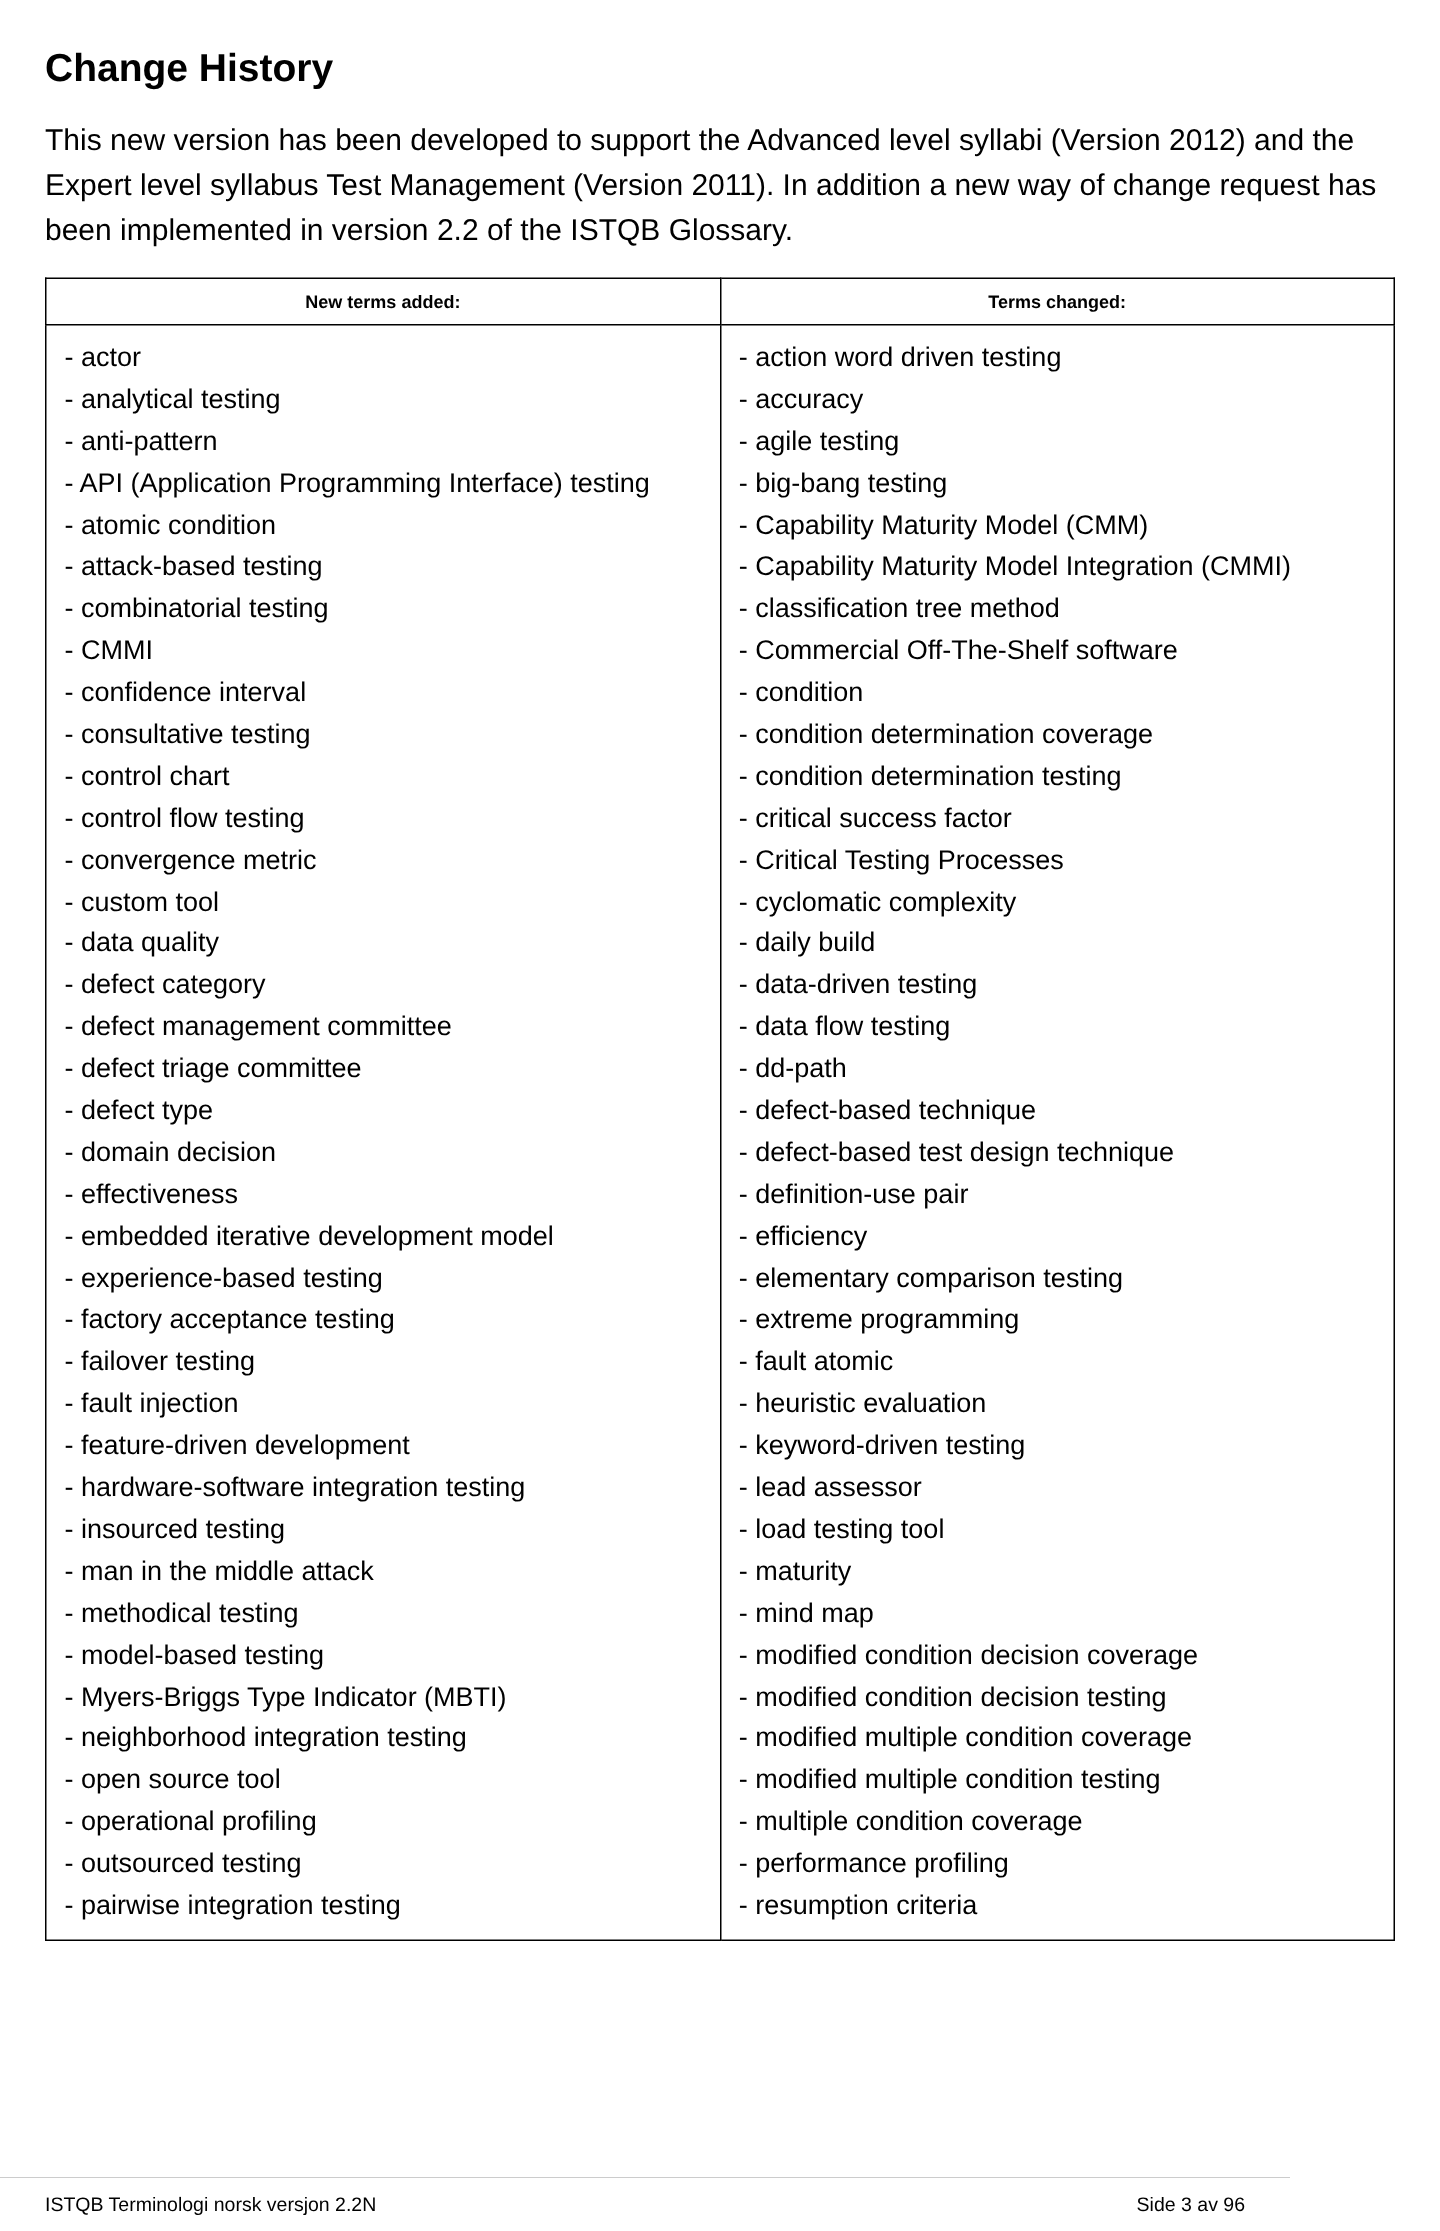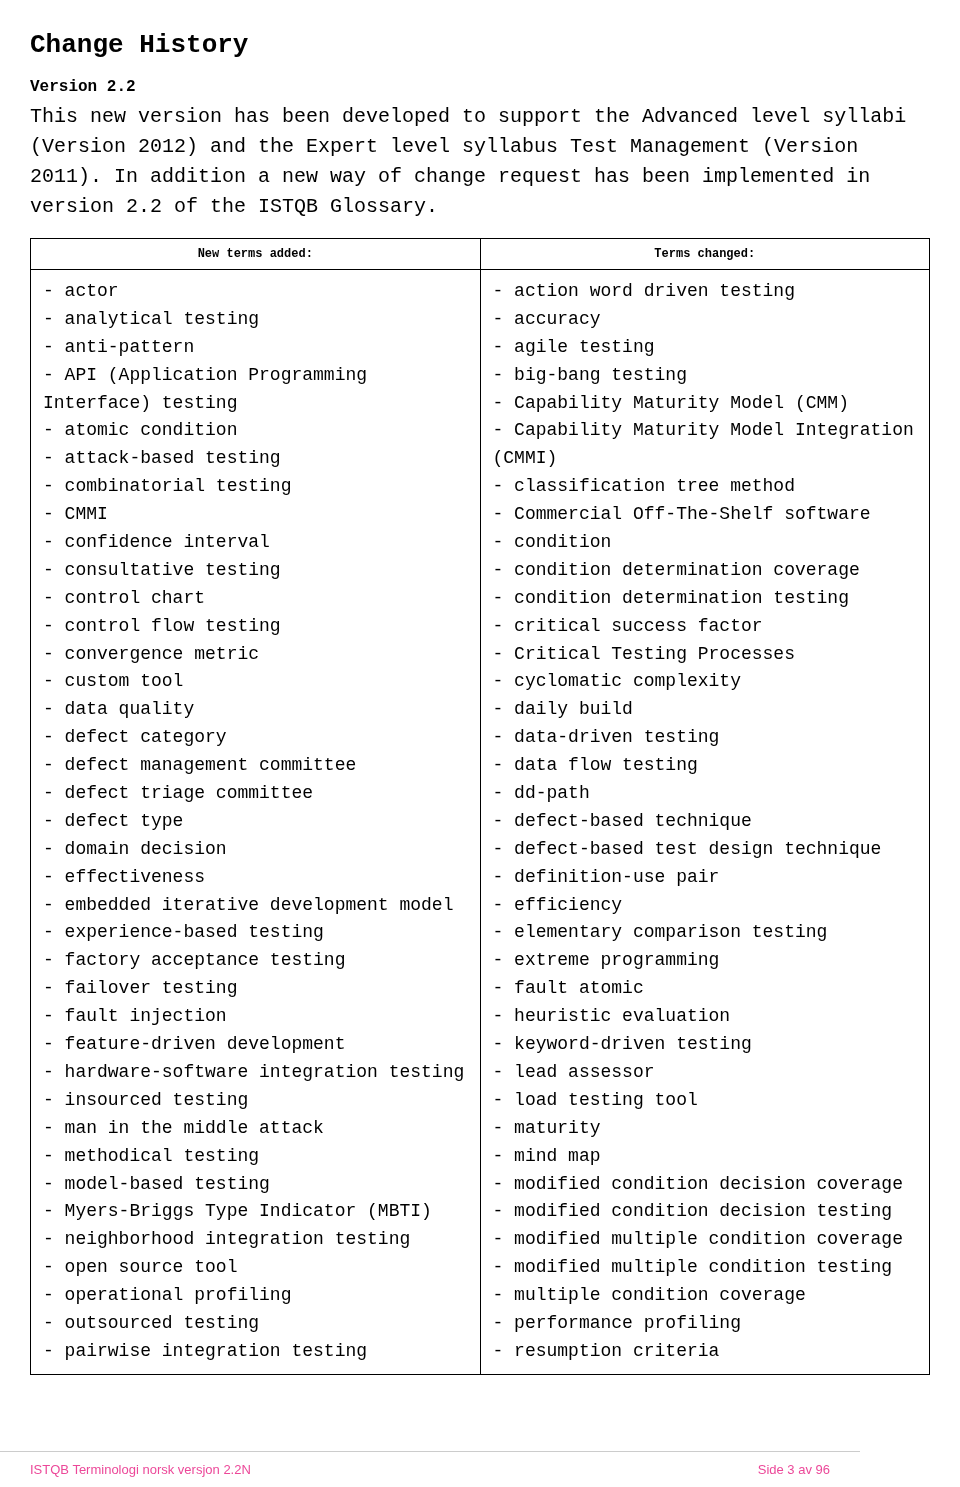--- a/index.html
+++ b/index.html
@@ -13,21 +13,20 @@
       font-family: Arial, Helvetica, sans-serif;
       font-size: 15px;
       color: #000;
       width: 960px;
       min-height: 1487px;
       position: relative;
     }
 
     .page-container {
       padding: 30px 30px 60px 30px;
-      font-family: Liberation Mono, monospace;
     }
 
     h1 {
       font-size: 26px;
       font-weight: bold;
       margin-bottom: 18px;
     }
 
     .version-block {
       margin-bottom: 16px;
@@ -71,34 +70,33 @@
 
     .footer {
       position: fixed;
       bottom: 0;
       left: 0;
       width: 860px;
       display: flex;
       justify-content: space-between;
       padding: 10px 30px;
       font-size: 13px;
-      color: #ec4899;
+      color: #000000;
       border-top: 1px solid #ccc;
       background: #fff;
     }
   </style>
 </head>
 <body>
 
 <div class="page-container">
 
   <h1>Change History</h1>
 
   <div class="version-block">
-    <div class="version-title">Version 2.2</div>
     <p>This new version has been developed to support the Advanced level syllabi (Version 2012) and the Expert level syllabus Test Management (Version 2011). In addition a new way of change request has been implemented in version 2.2 of the ISTQB Glossary.</p>
   </div>
 
   <table class="two-col-table">
     <thead>
       <tr>
         <th>New terms added:</th>
         <th>Terms changed:</th>
       </tr>
     </thead>

